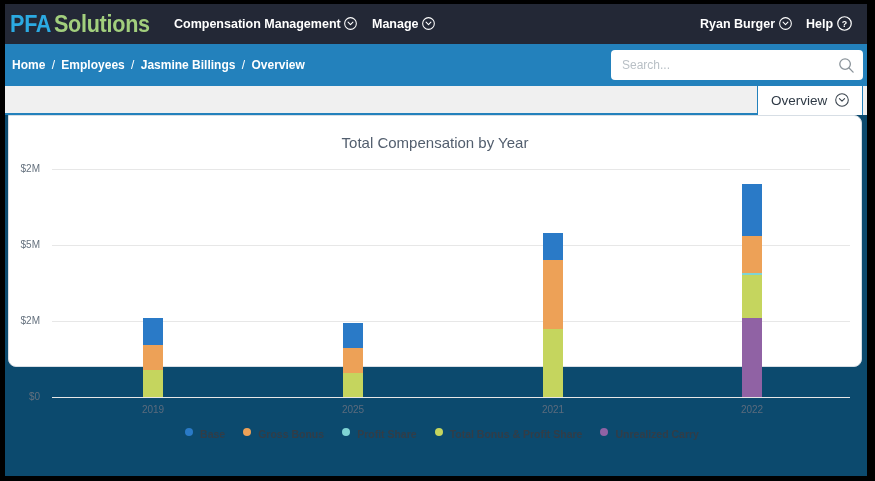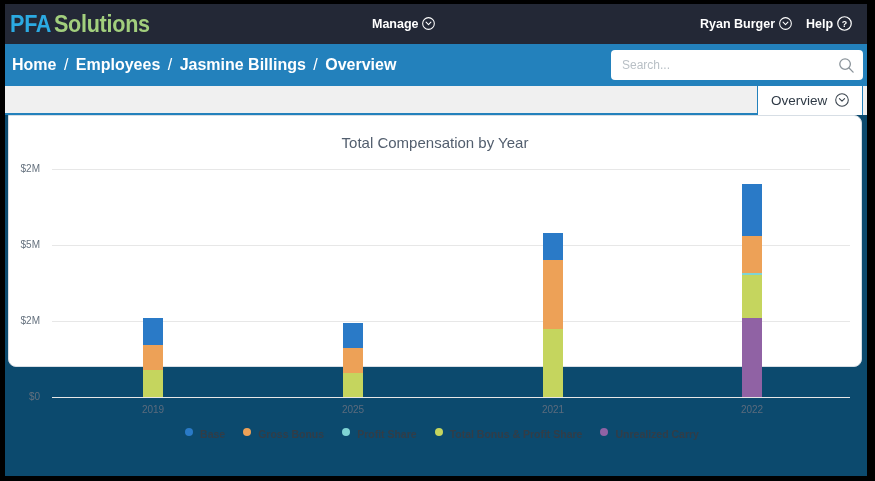--- a/index.html
+++ b/index.html
@@ -13,21 +13,21 @@
   .logo { position:absolute; left:5px; top:0; height:40px; line-height:39px; font-weight:bold; font-size:24px; letter-spacing:-0.3px; transform:scaleX(0.9); transform-origin:left center; white-space:nowrap; }
   .logo .pfa { color:#2baae2; }
   .logo .sol { color:#a2cf7d; margin-left:3px; }
   .navitem { position:absolute; top:0; height:40px; line-height:40px; color:#fff;
     font-size:12.5px; font-weight:600; white-space:nowrap; }
   .cicon { display:inline-block; vertical-align:middle; margin-top:-2px; }
 
   
   .bluebar { position:absolute; left:0; top:40px; width:862px; height:42px; background:#2381bc; }
   .crumbs { position:absolute; left:7px; top:0; height:42px; line-height:42px; color:#fff;
-    font-size:16px; font-weight:600; white-space:nowrap; }
+    font-size:12px; font-weight:600; white-space:nowrap; }
   .crumbs .sep { margin:0 3px; font-weight:400; }
   .search { position:absolute; left:606px; top:6px; width:252px; height:30px; background:#fff;
     border-radius:4px; }
   .search .ph { position:absolute; left:11px; top:0; height:14px; line-height:30px;
     color:#b9c0c6; font-size:12px; }
   .search svg { position:absolute; right:8px; top:7px; }
 
   
   .toolbar { position:absolute; left:0; top:82px; width:862px; height:29px; background:#f0f0f0; }
   .toolbar-line { position:absolute; left:0; top:109px; width:752px; height:2px; background:#2381bc; }
@@ -52,20 +52,26 @@
   .li { display:flex; align-items:flex-start; font-size:10.5px; font-weight:bold; color:#323d47;
     white-space:nowrap; }
   .dot { width:8px; height:8px; border-radius:50%; margin-right:7px; flex:none; }
 </style>
 </head>
 <body>
 <div class="frame">
 
   <div class="topbar">
     <div class="logo"><span class="pfa">PFA</span><span class="sol">Solutions</span></div>
+    <div class="navitem" style="left:169px;">Compensation Management
+      <svg class="cicon" width="13" height="13" viewBox="0 0 16 16">
+          <circle cx="8" cy="8" r="7.2" fill="none" stroke="#fff" stroke-width="1.3"></circle>
+          <path d="M5 6.3 L8 9.4 L11 6.3" fill="none" stroke="#fff" stroke-width="1.3" stroke-linecap="round" stroke-linejoin="round"></path>
+        </svg>
+    </div>
     <div class="navitem" style="left:367px;">Manage
       <svg class="cicon" width="13" height="13" viewBox="0 0 16 16">
           <circle cx="8" cy="8" r="7.2" fill="none" stroke="#fff" stroke-width="1.3"></circle>
           <path d="M5 6.3 L8 9.4 L11 6.3" fill="none" stroke="#fff" stroke-width="1.3" stroke-linecap="round" stroke-linejoin="round"></path>
         </svg>
     </div>
     <div class="navitem" style="left:695px;">Ryan Burger
       <svg class="cicon" width="13" height="13" viewBox="0 0 16 16">
           <circle cx="8" cy="8" r="7.2" fill="none" stroke="#fff" stroke-width="1.3"></circle>
           <path d="M5 6.3 L8 9.4 L11 6.3" fill="none" stroke="#fff" stroke-width="1.3" stroke-linecap="round" stroke-linejoin="round"></path>

